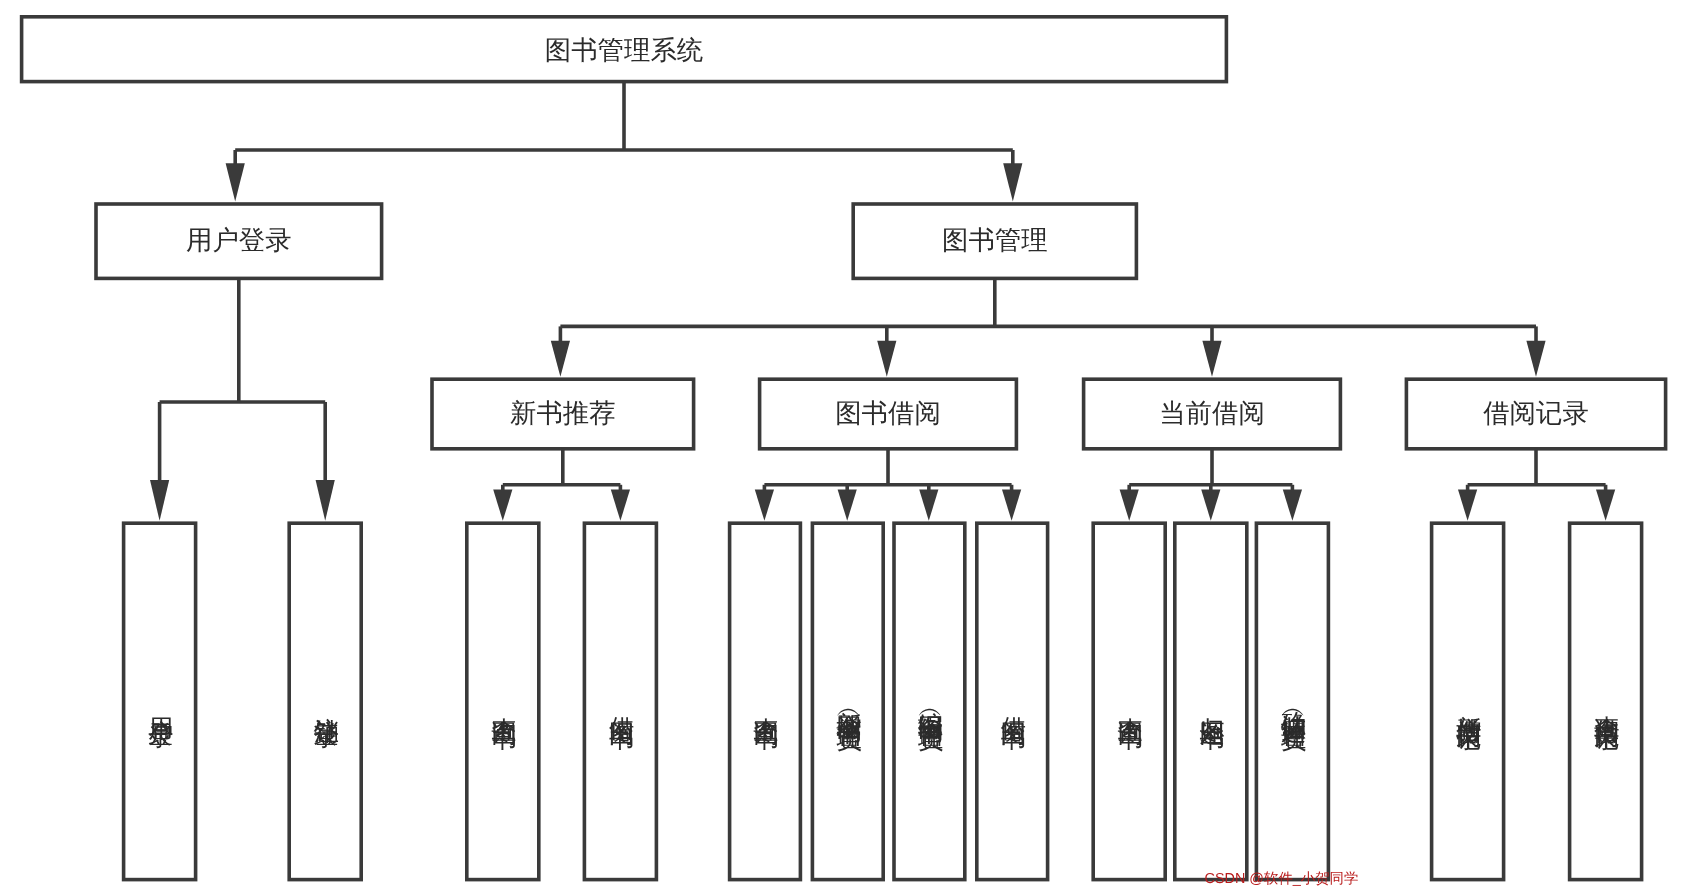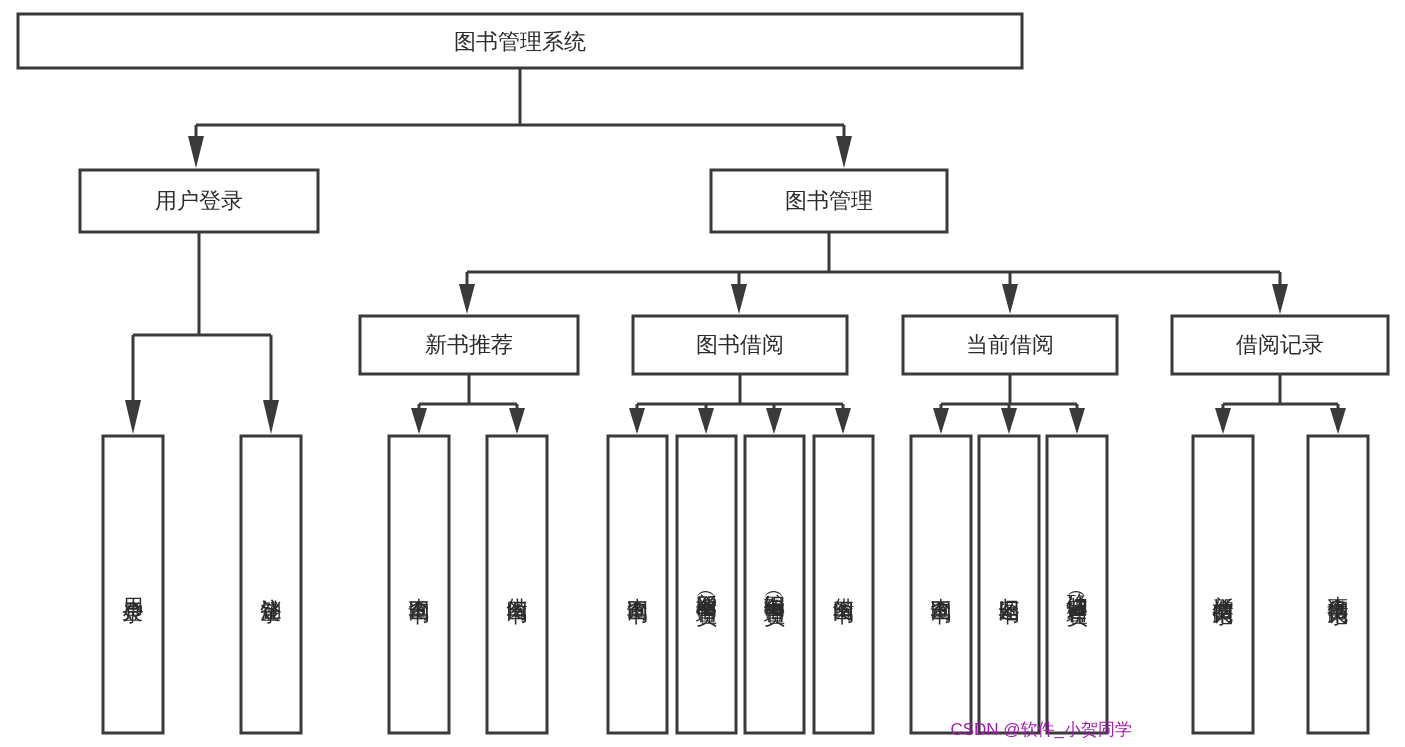--- a/index.html
+++ b/index.html
@@ -62,22 +62,22 @@
     line-height: 1.05;
     color: #2b2b2b;
     letter-spacing: 2px;
     white-space: nowrap;
   }
   .watermark {
     position: absolute;
     right: 8px;
     bottom: 6px;
     font-family: "Liberation Sans", "DejaVu Sans", sans-serif;
-    font-size: 17px;
-    color: #a21caf;
+    font-size: 12px;
+    color: #b91c1c;
     white-space: nowrap;
   }
 </style>
 </head>
 <body>
 
 <div id="diagram-root">
 
   <svg class="diagram-canvas" viewBox="0 0 1405 747" xmlns="http://www.w3.org/2000/svg">
 

